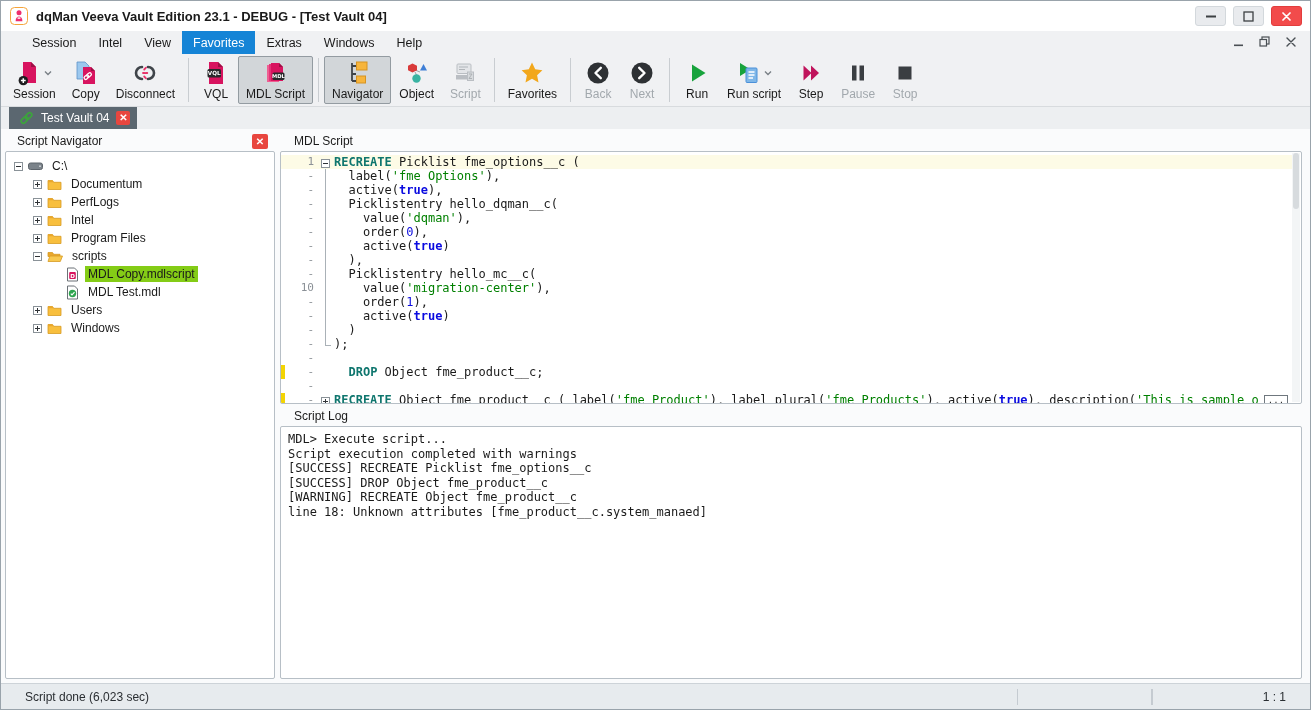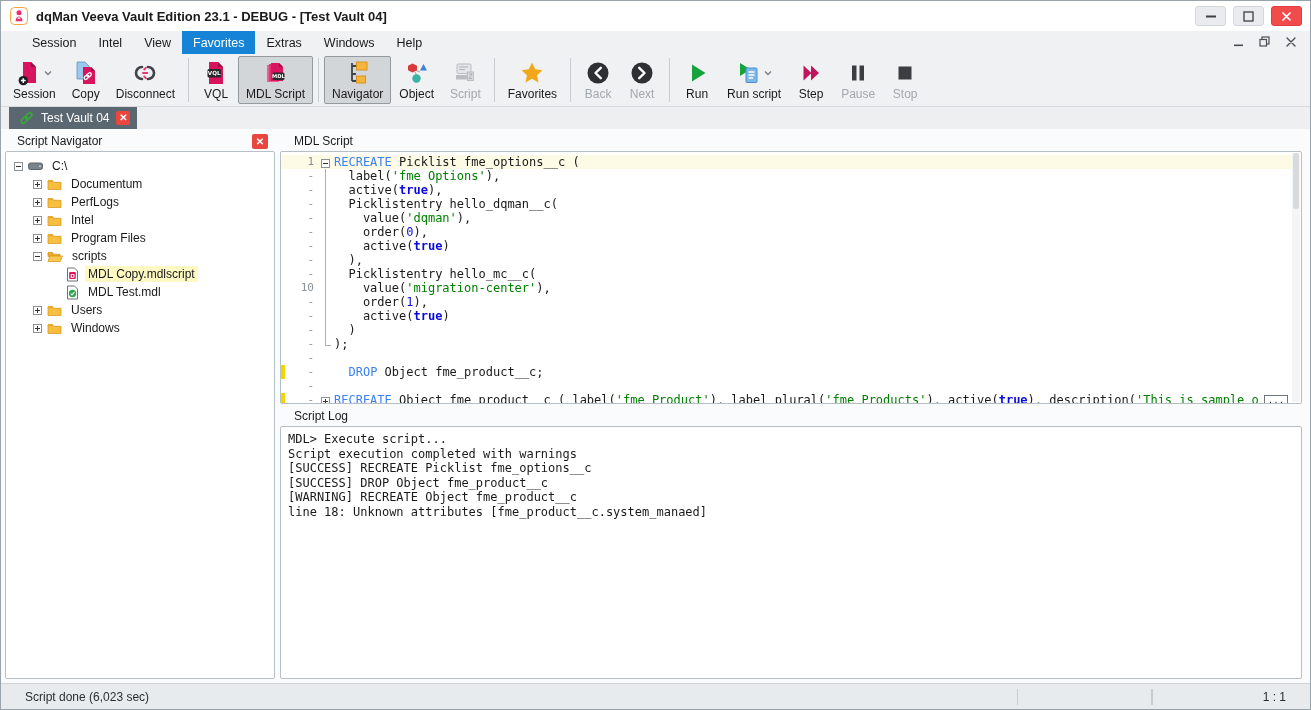--- a/index.html
+++ b/index.html
@@ -49,38 +49,38 @@
   .ph-close { width:16px; height:15px; background:#e8463f; color:#fff; border-radius:2px; font-size:10px;
               font-weight:bold; display:flex; align-items:center; justify-content:center; margin-right:2px; }
   .boxed { border:1px solid #b7bfc6; border-radius:2px; background:#fff; }
 
   
   .tree-box { flex:1; margin:1px 3px 4px 4px; padding:5px 2px; overflow:hidden; font-size:12px; }
   .tree-row { height:18px; display:flex; align-items:center; white-space:nowrap; }
   .tree-exp { width:9px; height:9px; flex:none; margin-right:5px; display:flex; }
   .tree-ico { flex:none; margin-right:6px; display:flex; }
   .tree-label { padding:1px 3px; }
-  .tree-label.selected { background:#fef9c3; }
+  .tree-label.selected { background:#84cc16; }
 
   
   .editor-box { height:253px; flex:none; margin:1px 8px 0 2px; position:relative; overflow:hidden; }
   .code-rows { position:absolute; top:3px; left:0; right:9px; font-family:"DejaVu Sans Mono",monospace;
                font-size:12px; line-height:14px; }
   .code-row { display:flex; height:14px; white-space:pre; }
   .code-row.current { background:#fdfbe6; }
   .cr-marker { width:4px; flex:none; }
   .code-row.changed .cr-marker { background:#f3d403; }
   .cr-gutter { width:34px; flex:none; text-align:right; color:#8b9197; font-size:11px; padding-right:5px; }
   .cr-fold { width:15px; flex:none; position:relative; }
   .cr-fold .fold-box { position:absolute; left:2px; top:2px; }
   .cr-fold.f-guide::before { content:""; position:absolute; left:6px; top:0; bottom:0; width:1px; background:#aab1b7; }
   .cr-fold.f-end::before { content:""; position:absolute; left:6px; top:0; height:8px; width:1px; background:#aab1b7; }
   .cr-fold.f-end::after { content:""; position:absolute; left:6px; top:8px; width:6px; height:1px; background:#aab1b7; }
   .cr-text { flex:1; min-width:0; }
-  .tk-k { color:#3b82f6; font-weight:normal; }
+  .tk-k { color:#0f766e; font-weight:bold; }
   .tk-s { color:#008000; }
   .tk-b { color:#0a0ae0; font-weight:bold; }
   .tk-n { color:#0a0ae0; }
   .fold-ellipsis { display:inline-block; border:1px solid #6f777e; font-size:9px; line-height:7px;
                    padding:1px 3px 2px; margin-left:5px; vertical-align:1px; color:#333; background:#fff; }
   .editor-scroll { position:absolute; top:1px; bottom:1px; right:1px; width:8px; background:#f3f5f6; }
   .editor-thumb { position:absolute; top:0; left:1px; width:6px; height:56px; background:#d7dbde; border-radius:3px; }
 
   
   .log-box { flex:1; margin:1px 8px 4px 2px; font-family:"DejaVu Sans Mono",monospace; font-size:12px;

